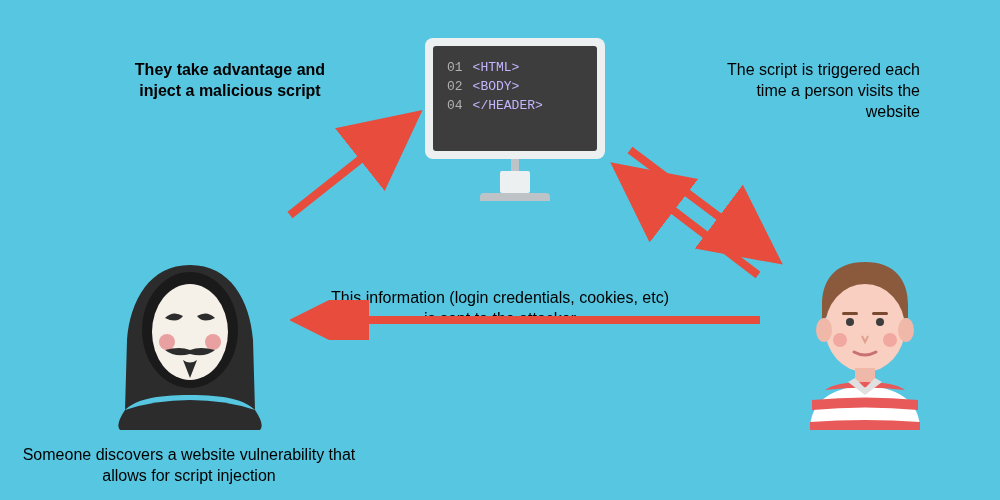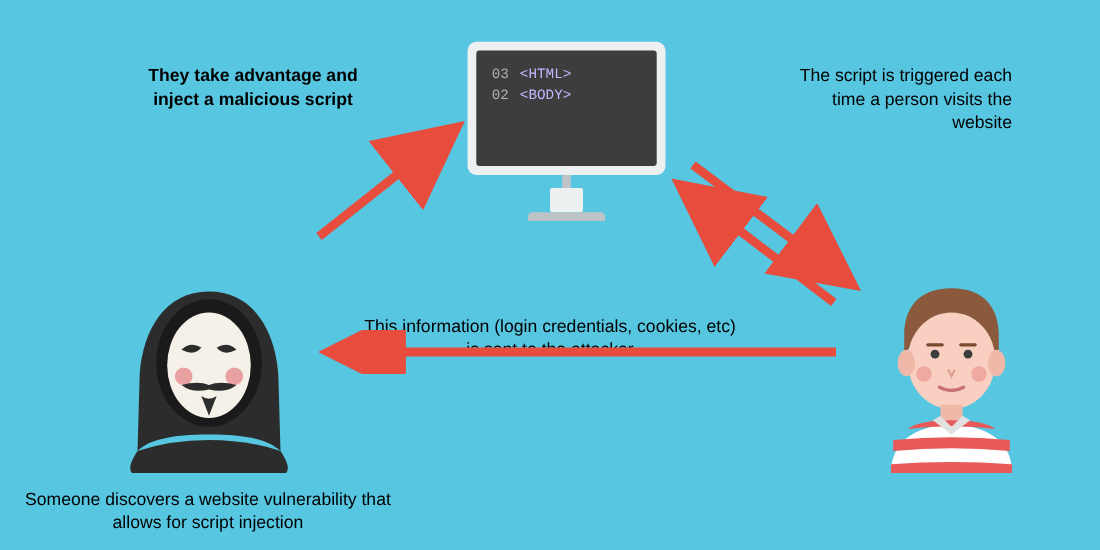--- a/index.html
+++ b/index.html
@@ -31,26 +31,30 @@
 .code-num { color: #b0b0b0; }
 .code-tag { color: #c4b5fd; }
 </style>
 </head>
 <body>
 
 <div style="position:absolute; left:425px; top:38px; width:180px;">
   <div style="background:#ecf0f1; border-radius:8px; padding:8px;">
     <div style="background:#3d3d3d; border-radius:3px; padding:12px 14px; min-height:105px;">
       <div class="code-line">
-        <span class="code-num">03</span>
+        <span class="code-num">01</span>
         <span class="code-tag">&lt;HTML&gt;</span>
       </div>
       <div class="code-line">
         <span class="code-num">02</span>
         <span class="code-tag">&lt;BODY&gt;</span>
+      </div>
+      <div class="code-line">
+        <span class="code-num">04</span>
+        <span class="code-tag">&lt;/HEADER&gt;</span>
       </div>
     </div>
   </div>
   <div style="width:8px; height:12px; background:#bdc3c7; margin:0 auto;"></div>
   <div style="width:30px; height:22px; background:#ecf0f1; margin:0 auto; border-radius:2px;"></div>
   <div style="width:70px; height:8px; background:#bdc3c7; margin:0 auto; border-radius:4px 4px 0 0;"></div>
 </div>
 
 <div style="position:absolute; left:105px; top:250px;">
   <svg width="170" height="180" viewBox="0 0 170 180">

